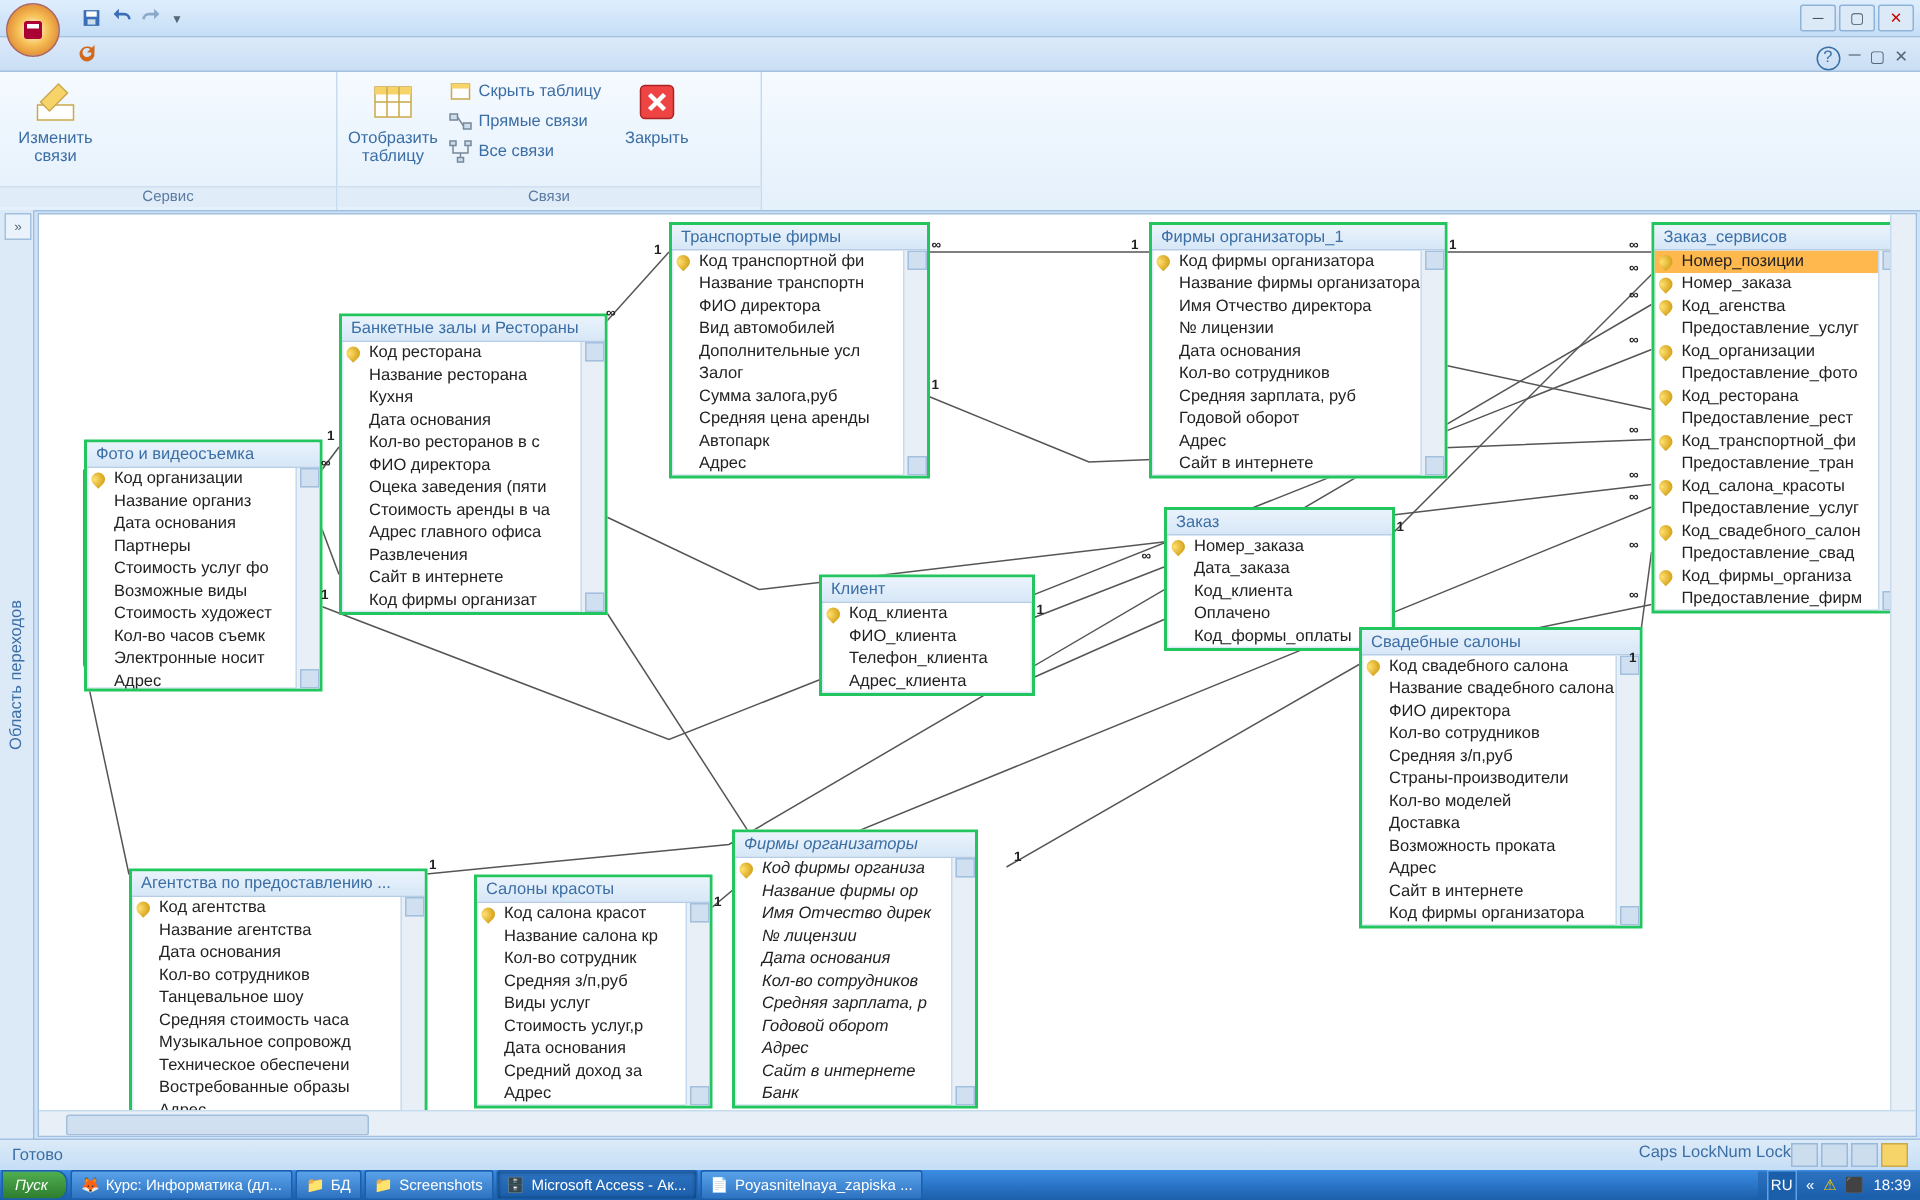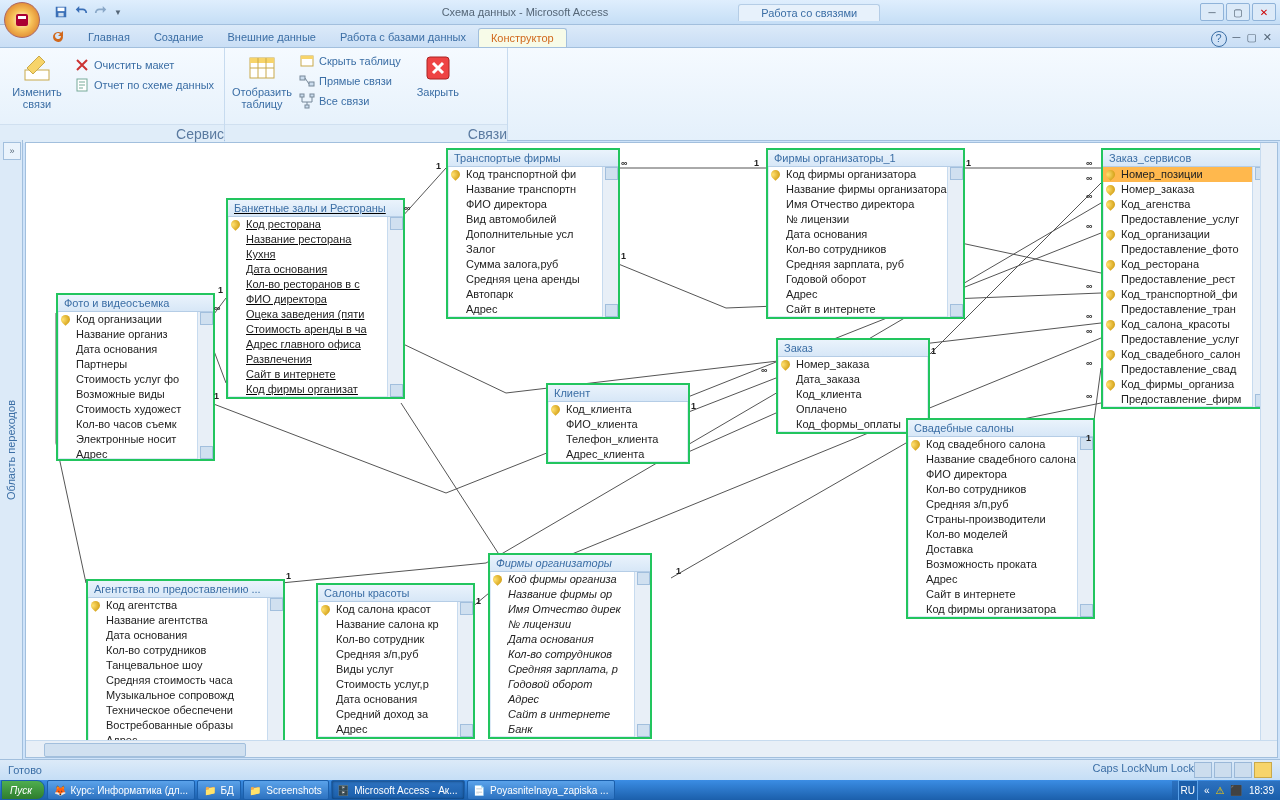--- a/index.html
+++ b/index.html
@@ -10,21 +10,21 @@
 .title-tab{background:#e7f1fb;border:1px solid #b5cde6;border-bottom:none;padding:2px 22px;border-radius:3px 3px 0 0;color:#3b6ea5}
 .win-btns{display:flex;gap:2px;margin-left:auto}
 .win-btn{width:22px;height:16px;border:1px solid #8fb3d9;background:#dceaf8;border-radius:2px;display:flex;align-items:center;justify-content:center;font-size:10px;color:#456}
 .tabs{height:22px;background:linear-gradient(#dceaf9,#c9def5);display:flex;align-items:end;padding-left:50px;border-bottom:1px solid #a2bfdd}
 .tab{padding:3px 12px;color:#3b6ea5;cursor:default}
 .tab.active{background:#f7fbe8;border:1px solid #a2bfdd;border-bottom:none;border-radius:3px 3px 0 0;color:#d1681c}
 .tab-help{margin-left:auto;display:flex;gap:6px;padding-right:8px}
 .ribbon{height:92px;background:linear-gradient(#f5faff,#e4f0fb);border-bottom:1px solid #a2bfdd;display:flex}
 .grp{border-right:1px solid #c7dbef;padding:2px 6px 0;display:flex;flex-direction:column}
 .grp-body{flex:1;display:flex;gap:4px;align-items:flex-start}
-.grp-label{text-align:right;color:#5a7aa0;font-size:14px;padding:1px 0;background:#e0edf9;border-top:1px solid #d0e0f0;margin:12px -6px}
+.grp-label{text-align:center;color:#5a7aa0;font-size:10px;padding:1px 0;background:#e0edf9;border-top:1px solid #d0e0f0;margin:12px -6px}
 .big-btn{display:flex;flex-direction:column;align-items:center;width:58px;padding:2px;gap:2px;color:#3b6ea5;text-align:center;line-height:1.1}
 .big-ico{width:32px;height:32px;display:flex;align-items:center;justify-content:center}
 .sm-btn{display:flex;align-items:center;gap:4px;color:#3b6ea5;padding:1px 2px;white-space:nowrap}
 .sm-col{display:flex;flex-direction:column;gap:2px}
 .workspace{position:absolute;top:140px;left:0;right:0;bottom:40px;display:flex}
 .nav-pane{width:22px;background:#dceaf8;border-right:1px solid #a2bfdd;display:flex;align-items:center;justify-content:center}
 .nav-pane span{writing-mode:vertical-rl;transform:rotate(180deg);color:#3b6ea5;font-size:11px}
 .nav-toggle{position:absolute;top:2px;left:3px;width:16px;height:16px;border:1px solid #a2bfdd;background:#eaf3fc;display:flex;align-items:center;justify-content:center;color:#567;font-size:9px}
 .canvas-wrap{flex:1;position:relative;background:#fff;border:1px solid #a2bfdd;margin:2px;overflow:hidden}
 .canvas{position:absolute;inset:0 16px 16px 0;overflow:hidden}
@@ -66,76 +66,50 @@
         <rect x="4" y="3" width="8" height="4" fill="#fff"></rect>
         <rect x="5" y="9" width="6" height="4" fill="#cde"></rect>
       </svg></span>
   <span class="qat-ico"><svg viewBox="0 0 16 16">
         <path d="M10 4a5 5 0 015 5h-2a3 3 0 00-3-3H6v3L2 5l4-4v3z" fill="#3a6fb7"></path>
       </svg></span>
   <span class="qat-ico"><svg viewBox="0 0 16 16">
         <path d="M6 4a5 5 0 00-5 5h2a3 3 0 013-3h4v3l4-4-4-4v3z" fill="#8aa8c8"></path>
       </svg></span>
   <span style="color:#567;font-size:8px">▼</span>
-  <div class="title-area">
-    <span>Схема данных - Microsoft Access</span>
-    <span class="title-tab">Работа со связями</span>
-  </div>
   <div class="win-btns">
     <div class="win-btn">─</div>
     <div class="win-btn">▢</div>
     <div class="win-btn" style="color:#c00">✕</div>
   </div>
 </div>
 
 <div class="tabs">
   <span style="margin-right:10px"><svg class="icon-svg" viewBox="0 0 16 16">
         <path d="M8 3a5 5 0 104.9 4H11a3 3 0 11-.9-2.1L8 7h5V2l-1.8 1.8A5 5 0 008 3z" fill="#d1681c"></path>
       </svg></span>
-  <div id="tabrow" style="display:flex">
-      <div class="tab">Главная</div>
-      <div class="tab">Создание</div>
-      <div class="tab">Внешние данные</div>
-      <div class="tab">Работа с базами данных</div>
-      <div class="tab active">Конструктор</div>
-    </div>
   <div class="tab-help">
     <span style="color:#3b6ea5;border:1px solid #3b6ea5;border-radius:50%;width:14px;height:14px;text-align:center;line-height:13px">?</span>
     <span style="color:#567">─</span>
     <span style="color:#567">▢</span>
     <span style="color:#567">✕</span>
   </div>
 </div>
 
 <div class="ribbon">
   <div class="grp" style="width:212px">
     <div class="grp-body">
       <div class="big-btn">
         <div class="big-ico">
             <svg width="32" height="32">
               <rect x="4" y="18" width="24" height="10" fill="#fff" stroke="#c9a94a"></rect>
               <path d="M6 16L18 4l6 6-12 12z" fill="#f7d46a" stroke="#c9a94a"></path>
             </svg>
           </div>
         <span>Изменить связи</span>
-      </div>
-      <div class="sm-col" style="padding-top:6px">
-        <div class="sm-btn">
-            <svg class="icon-svg" viewBox="0 0 16 16">
-              <path d="M3 3l10 10M13 3L3 13" stroke="#c33" stroke-width="2"></path>
-            </svg>
-            <span>Очистить макет</span>
-          </div>
-        <div class="sm-btn">
-            <svg class="icon-svg" viewBox="0 0 16 16">
-              <rect x="3" y="2" width="10" height="12" fill="#fff" stroke="#7a9"></rect>
-              <path d="M5 5h6M5 8h6M5 11h4" stroke="#7a9"></path>
-            </svg>
-            <span>Отчет по схеме данных</span>
-          </div>
       </div>
     </div>
     <div class="grp-label">Сервис</div>
   </div>
   <div class="grp" style="width:270px">
     <div class="grp-body">
       <div class="big-btn">
         <div class="big-ico">
             <svg width="32" height="32">
               <rect x="4" y="6" width="24" height="20" fill="#fff" stroke="#c9a94a"></rect>
@@ -221,21 +195,21 @@
             <div class="fld">Партнеры</div>
             <div class="fld">Стоимость услуг фо</div>
             <div class="fld">Возможные виды</div>
             <div class="fld">Стоимость художест</div>
             <div class="fld">Кол-во часов съемк</div>
             <div class="fld">Электронные носит</div>
             <div class="fld">Адрес</div>
             <div class="tbl-scroll"></div>
           </div>
         </div>
-        <div class="tbl" style="left: 200px; top: 55px; width: 175px; text-decoration: underline;">
+        <div class="tbl" style="left: 200px; top: 66px; width: 175px;">
           <div class="tbl-hdr">Банкетные залы и Рестораны</div>
           <div class="tbl-body" style="--h:202px">
             <div class="fld pk">Код ресторана</div>
             <div class="fld">Название ресторана</div>
             <div class="fld">Кухня</div>
             <div class="fld">Дата основания</div>
             <div class="fld">Кол-во ресторанов в с</div>
             <div class="fld">ФИО директора</div>
             <div class="fld">Оцека заведения (пяти</div>
             <div class="fld">Стоимость аренды в ча</div>

